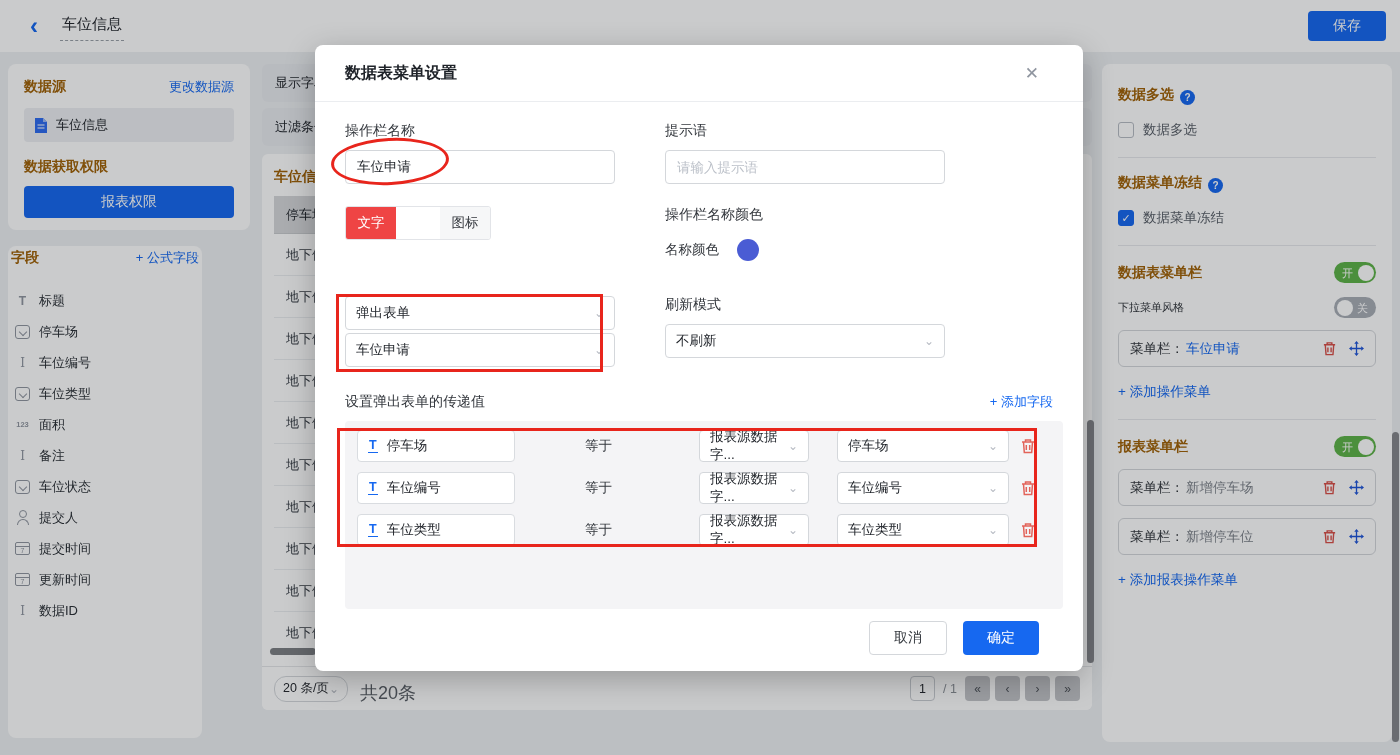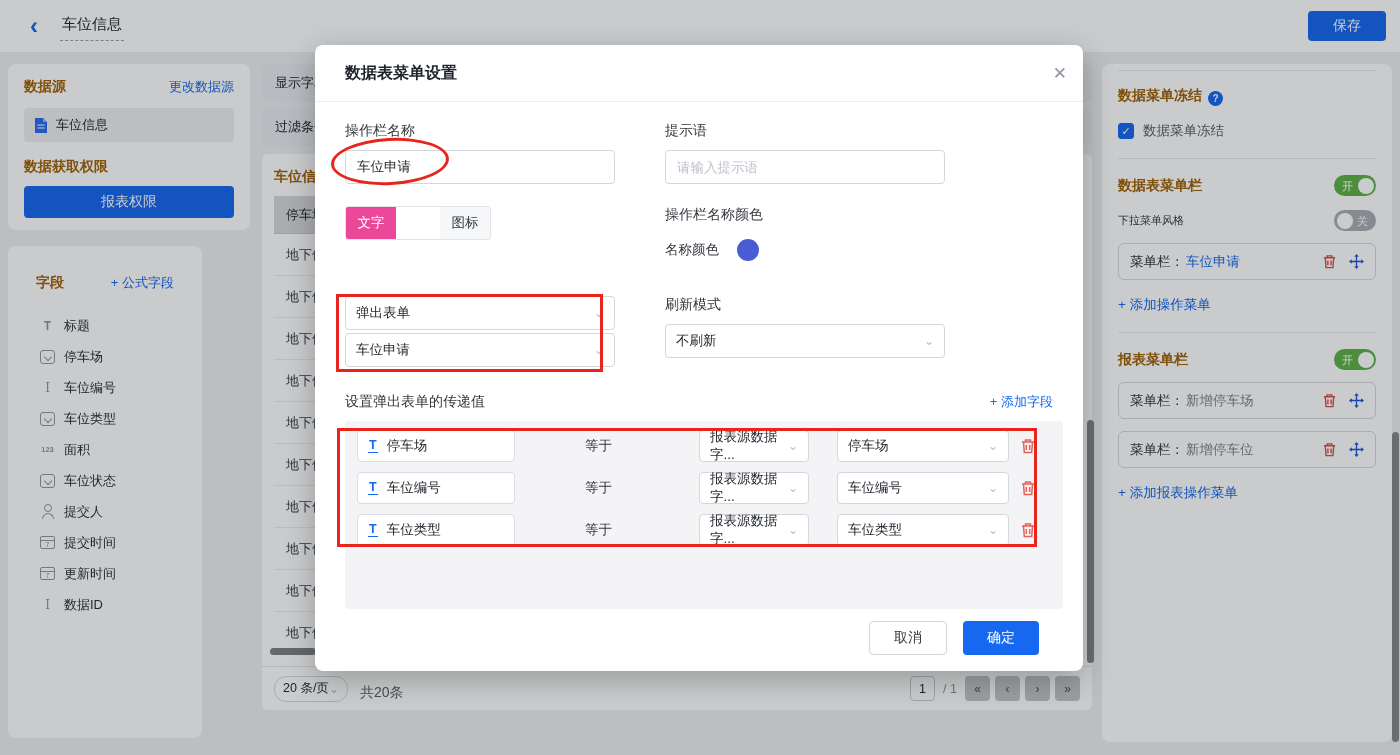--- a/index.html
+++ b/index.html
@@ -21,21 +21,21 @@
   .chev { color:#b8bcc4; font-size:12px; }
 
   
   .lcard1 { left:8px; top:64px; width:242px; height:166px; padding:14px 16px; }
   .rowsb { display:flex; justify-content:space-between; align-items:center; }
   .dsitem { margin-top:12px; height:34px; background:#edeff2; border-radius:4px; display:flex; align-items:center; padding:0 10px; gap:8px; font-size:13px; }
   .docicon { width:14px; height:15px; }
   .permbtn { margin-top:10px; width:100%; height:32px; background:#1668f0; color:#fff; border:none; border-radius:4px; font-size:14px; }
   .mt14 { margin-top:16px; }
 
-  .lcard2 { left:8px; top:246px; width:194px; height:492px; padding:28px; }
+  .lcard2 { left:8px; top:246px; width:194px; height:492px; padding:3px; }
   .fieldlist { margin-top:18px; }
   .fielditem { height:31px; display:flex; align-items:center; gap:9px; color:#2b3publica036; font-size:13px; color:#2b3036; padding-left:4px; }
   .ficon { position:relative; width:15px; height:15px; color:#9096a0; display:inline-flex; align-items:center; justify-content:center; font-size:11px; flex:0 0 15px; }
   .icon-title::before { content:"T"; font-weight:700; font-size:12px; }
   .icon-input::before { content:"I"; font-family:"DejaVu Serif",serif; font-size:12px; }
   .icon-number::before { content:"123"; font-size:7.5px; font-weight:700; }
   .icon-select { border:1.3px solid currentColor; border-radius:3px; width:14px; height:14px; }
   .icon-select::before { content:""; position:absolute; width:5px; height:5px; border-left:1.3px solid; border-bottom:1.3px solid; transform:rotate(-45deg); left:3.5px; top:3px; }
   .icon-person::before { content:""; position:absolute; width:6px; height:6px; border:1.3px solid; border-radius:50%; left:4px; top:0; }
   .icon-person::after { content:""; position:absolute; width:10px; height:5.5px; border:1.3px solid; border-bottom:none; border-radius:6px 6px 0 0; left:2px; bottom:0; }
@@ -45,21 +45,21 @@
 
   
   .panelbar { position:absolute; left:262px; width:830px; height:38px; background:#e9ebef; border-radius:6px; display:flex; align-items:center; padding:0 13px; font-size:13px; color:#1f2329; }
   .midcard { left:262px; top:154px; width:830px; height:556px; border-radius:6px; padding:14px 12px 0; }
   .mtable { margin-top:10px; }
   .thcell { height:38px; background:#d6d8db; display:flex; align-items:center; padding:0 12px; font-size:13px; color:#1f2329; width:100%; border-bottom:1px solid #c9cbce; }
   .trow { height:42px; display:flex; align-items:center; padding:0 12px; border-bottom:1px solid #ebedf0; color:#343a42; font-size:13px; white-space:nowrap; overflow:hidden; }
   .hthumb { position:absolute; left:270px; top:648px; width:46px; height:7px; border-radius:4px; background:#7e8084; z-index:6; }
   .pagibar { position:absolute; left:262px; top:666px; width:830px; height:44px; background:#fff; border-top:1px solid #e4e6e9; border-radius:0 0 6px 6px; display:flex; align-items:center; padding:0 12px; z-index:5; }
   .psize { width:74px; height:26px; border:1px solid #d4d7db; border-radius:12px; display:flex; align-items:center; justify-content:space-between; padding:0 8px; font-size:12.5px; color:#25282e; }
-  .ptotal { margin-left:12px; color:#5a5f66; font-size:14px;margin-top:8px; }
+  .ptotal { margin-left:12px; color:#5a5f66; font-size:18px;margin-top:8px; }
   .pnav { margin-left:auto; display:flex; align-items:center; gap:5px; }
   .pcur { width:25px; height:25px; border:1px solid #c9ccd1; border-radius:4px; background:#fff; display:flex; align-items:center; justify-content:center; font-size:12.5px; }
   .pslash { color:#8a8f96; margin:0 3px; font-size:12.5px; }
   .pbtn { width:25px; height:25px; border-radius:4px; background:#c3c5c9; color:#4e5joy258; color:#4e5258; display:flex; align-items:center; justify-content:center; font-size:12px; }
 
   
   .rcard { left:1102px; top:64px; width:290px; height:678px; padding:6px 16px 0; }
   .rsec { padding:16px 0 18px; }
   .rdiv { border-top:1px solid #e7e9ec; }
   .cbrow { margin-top:16px; display:flex; align-items:center; gap:9px; color:#595f68; font-size:13.5px; }
@@ -77,32 +77,32 @@
   .addlink { display:inline-block; margin-top:16px; color:#1668f0; font-size:13.5px; }
 
   
   .vthumb { position:absolute; border-radius:4px; background:#85878b; z-index:6; }
 
   
   .mask { position:absolute; inset:0; background:rgba(10,14,20,0.215); z-index:10; }
 
   
   .modal { position:absolute; left:315px; top:45px; width:768px; height:626px; background:#fff; border-radius:8px; z-index:20; box-shadow:0 8px 30px rgba(0,0,0,.25); }
-  .mhead { height:57px; display:flex; align-items:center; justify-content:space-between; padding:0 16px 0 30px; border-bottom:1px solid #ebedf0; }
+  .mhead { height:57px; display:flex; align-items:center; justify-content:space-between; padding:0 44px 0 30px; border-bottom:1px solid #ebedf0; }
   .mtitle { font-size:16px; font-weight:700; color:#1f2329; }
   .mclose { color:#9096a0; font-size:17px; cursor:pointer; }
   .mbody { padding:20px 30px 0; }
   .mgrid { display:grid; grid-template-columns:270px 280px; column-gap:50px; }
   .flabel { font-size:14px; color:#33373d; margin-bottom:10px; }
   .minput { width:100%; height:34px; border:1px solid #d4d7db; border-radius:4px; padding:0 11px; font-size:13.5px; color:#1f2329; font-family:inherit; }
   .minput::placeholder { color:#bcc1c9; }
   .mrow2 { margin-top:22px; }
   .seg { display:inline-flex; border:1px solid #e2e4e8; border-radius:3px; overflow:hidden; }
   .segopt { width:50px; height:32px; display:flex; align-items:center; justify-content:center; font-size:13.5px; }
-  .seg .sel { background:#ec4899; color:#fff; }
+  .seg .sel { background:#ef4444; color:#fff; }
   .seg .uns { background:#f6f7f8; color:#33373d;margin-left:44px; }
   .colorrow { display:flex; align-items:center; gap:18px; height:32px; color:#33373d; font-size:13.5px; }
   .cdot { width:22px; height:22px; border-radius:50%; background:#4a5cd4; }
   .mrow3 { margin-top:30px; }
   .dd { height:34px; border:1px solid #d4d7db; border-radius:4px; display:flex; align-items:center; justify-content:space-between; padding:0 10px; font-size:13.5px; color:#1f2329; background:#fff; }
   .ddstack .dd + .dd { margin-top:3px; }
   .transfhead { margin-top:26px; display:flex; justify-content:space-between; align-items:center; }
   .tlabel2 { font-size:14px; color:#33373d; }
   .transfbox { margin-top:10px; width:718px; height:188px; background:#f4f4f6; border-radius:4px; padding:9px 12px; }
   .trowm { display:flex; align-items:center; height:32px; margin-bottom:10px; }
@@ -174,20 +174,24 @@
         <div class="fielditem">
           <span class="ficon icon-select"></span>
           <span>车位类型</span>
         </div>
 
         <div class="fielditem">
           <span class="ficon icon-number"></span>
           <span>面积</span>
         </div>
 
+        <div class="fielditem">
+          <span class="ficon icon-input"></span>
+          <span>备注</span>
+        </div>
 
         <div class="fielditem">
           <span class="ficon icon-select"></span>
           <span>车位状态</span>
         </div>
 
         <div class="fielditem">
           <span class="ficon icon-person"></span>
           <span>提交人</span>
         </div>
@@ -277,20 +281,29 @@
       <span class="pslash">/ 1</span>
       <span class="pbtn">«</span>
       <span class="pbtn">‹</span>
       <span class="pbtn">›</span>
       <span class="pbtn">»</span>
     </div>
   </div>
 
   <div class="card rcard">
 
+    <div class="rsec">
+      <div>
+        <span class="bold">数据多选</span><span class="qicon">?</span>
+      </div>
+      <div class="cbrow">
+        <span class="cbox"></span>
+        <span>数据多选</span>
+      </div>
+    </div>
 
     <div class="rsec rdiv">
       <div>
         <span class="bold">数据菜单冻结</span><span class="qicon">?</span>
       </div>
       <div class="cbrow">
         <span class="cbox on">✓</span>
         <span>数据菜单冻结</span>
       </div>
     </div>

